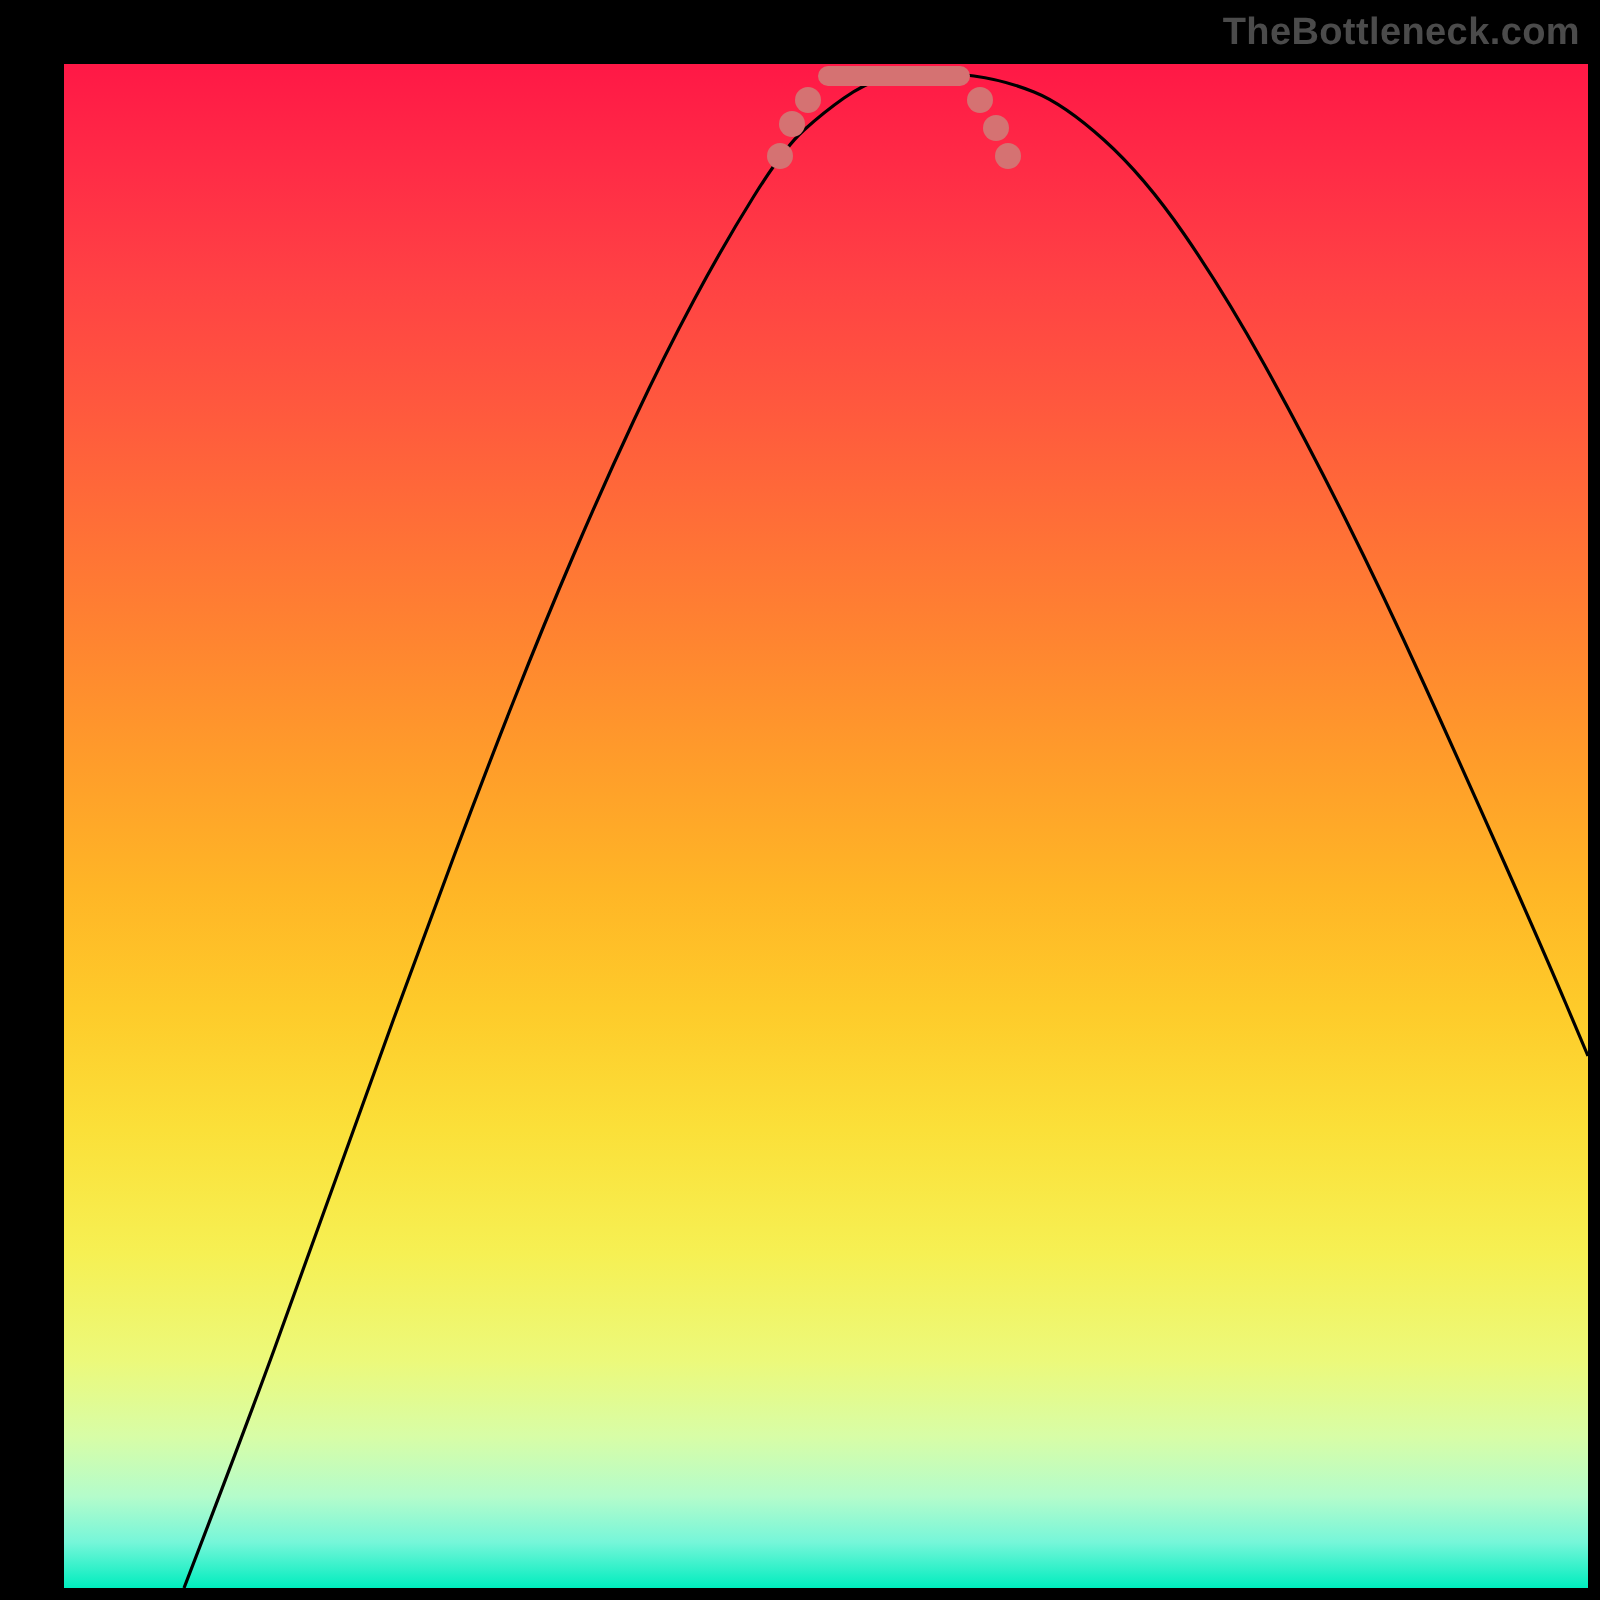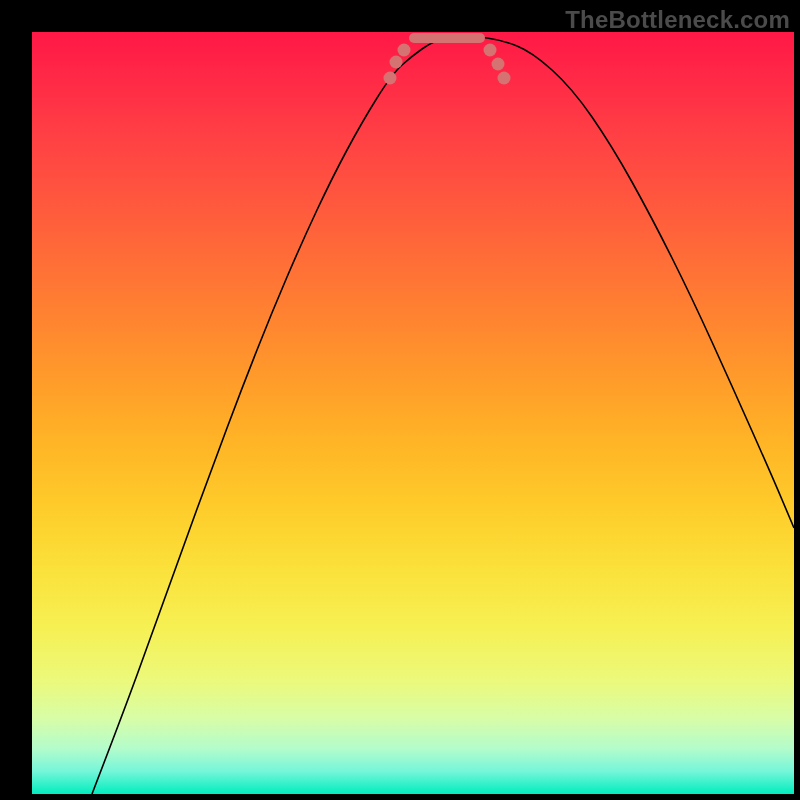--- a/index.html
+++ b/index.html
@@ -67,21 +67,21 @@
     stroke: #d57272;
     stroke-width: 10;
     stroke-linecap: round;
     fill: none;
   }
   .watermark {
     position: absolute;
     top: 6px;
     right: 10px;
     color: #4b4b4b;
-    font-size: 24px;
+    font-size: 19px;
     font-weight: 600;
     letter-spacing: 0.2px;
     user-select: none;
   }
 </style>
 </head>
 <body>
 
 <div class="frame">
 

